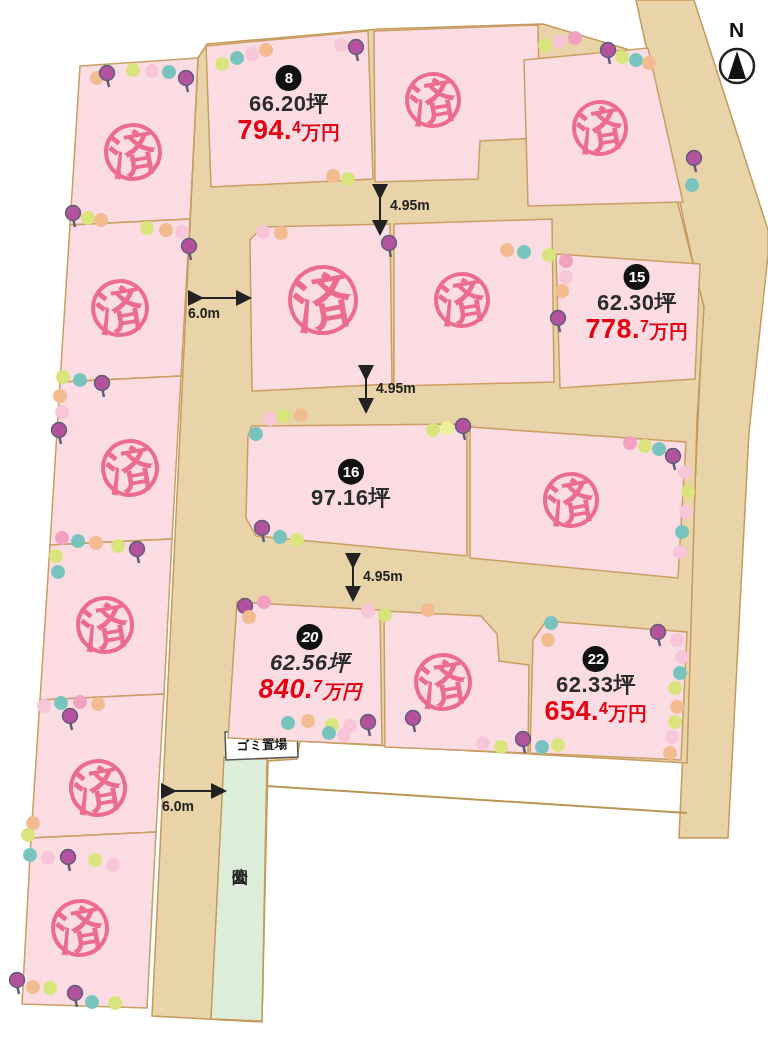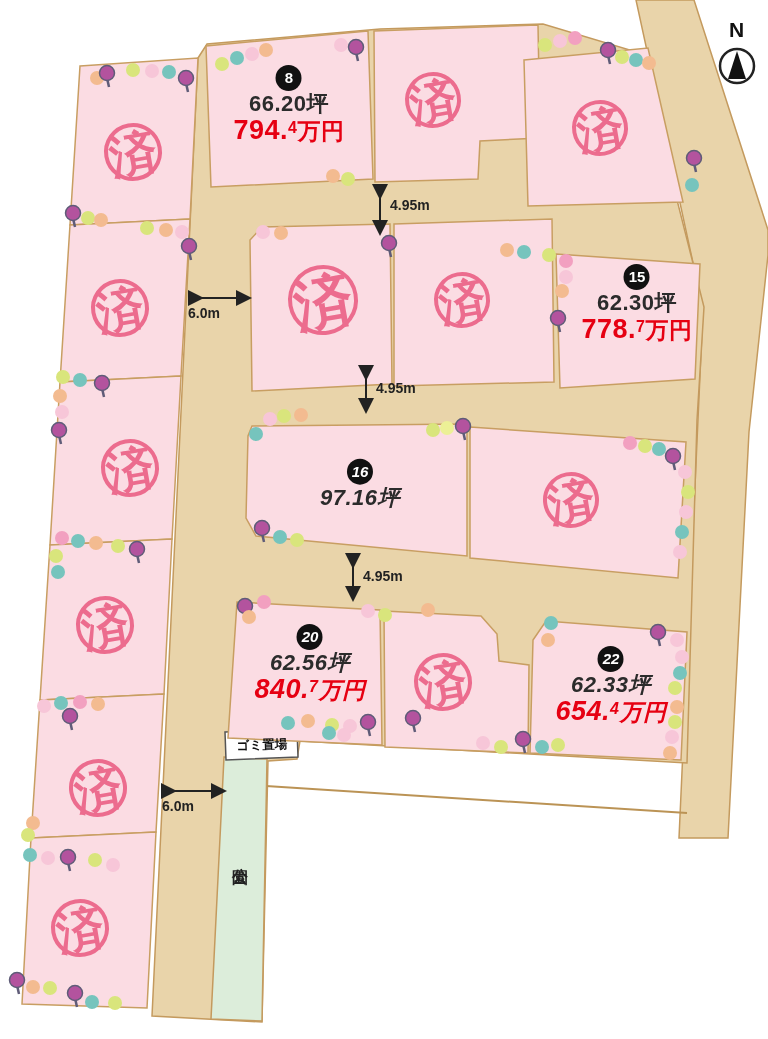--- a/index.html
+++ b/index.html
@@ -6,21 +6,21 @@
   #stage{position:relative;width:768px;height:1039px;background:#ffffff;overflow:hidden;
          font-family:"Liberation Sans","DejaVu Sans",sans-serif;}
   #map-svg{position:absolute;left:0;top:0;}
   .plot-label{position:absolute;transform:translate(-50%,-50%);text-align:center;line-height:1.08;white-space:nowrap;}
   .badge{display:inline-flex;align-items:center;justify-content:center;width:26px;height:26px;border-radius:50%;
          background:#111;color:#fff;font-size:15px;font-weight:bold;margin-bottom:1px;}
   .area-text{font-size:22px;font-weight:bold;color:#2b2b2b;letter-spacing:0.5px;}
   .price-text{font-weight:bold;color:#e60012;letter-spacing:0.5px;}
   .price-main{font-size:27px;}
   .price-sup{font-size:16px;vertical-align:super;}
-  .price-unit{font-size:23px;}
+  .price-unit{font-size:19px;}
   .dim{position:absolute;font-size:14px;font-weight:bold;color:#222;white-space:nowrap;}
   .dim.centered{text-align:left;}
   #north-label{position:absolute;font-size:21px;font-weight:bold;color:#111;}
   #garbage-label{position:absolute;left:226px;top:733px;width:72px;height:24px;display:flex;align-items:center;justify-content:center;
                  font-size:12.5px;font-weight:bold;color:#111;transform:rotate(-2deg);}
   #park-label{position:absolute;left:228px;top:855px;width:22px;font-size:16px;font-weight:bold;color:#222;
               writing-mode:vertical-rl;text-orientation:upright;letter-spacing:2px;}
 </style>
 </head>
 <body>
@@ -287,32 +287,32 @@
     <div class="area-text">66.20坪</div>
     <div class="price-text"><span class="price-main">794.</span><span class="price-sup">4</span><span class="price-unit">万円</span></div>
   </div>
 
   <div class="plot-label" style="left:637px;top:304px;">
     <div><span class="badge">15</span></div>
     <div class="area-text">62.30坪</div>
     <div class="price-text"><span class="price-main">778.</span><span class="price-sup">7</span><span class="price-unit">万円</span></div>
   </div>
 
-  <div class="plot-label" style="left:360px;top:484px;font-style:italic;">
+  <div class="plot-label" style="left:351px;top:484px;">
     <div><span class="badge">16</span></div>
     <div class="area-text">97.16坪</div>
   </div>
 
   <div class="plot-label" style="left:310px;top:664px;font-style:italic;">
     <div><span class="badge">20</span></div>
     <div class="area-text">62.56坪</div>
     <div class="price-text"><span class="price-main">840.</span><span class="price-sup">7</span><span class="price-unit">万円</span></div>
   </div>
 
-  <div class="plot-label" style="left:611px;top:686px;font-style:italic;">
+  <div class="plot-label" style="left:596px;top:686px;">
     <div><span class="badge">22</span></div>
     <div class="area-text">62.33坪</div>
     <div class="price-text"><span class="price-main">654.</span><span class="price-sup">4</span><span class="price-unit">万円</span></div>
   </div>
 
   <div class="dim" style="left:390px;top:197px;">4.95m</div>
   <div class="dim" style="left:376px;top:380px;">4.95m</div>
   <div class="dim" style="left:363px;top:568px;">4.95m</div>
   <div class="dim centered" style="left:188px;top:305px;width:60px;">6.0m</div>
   <div class="dim centered" style="left:162px;top:798px;width:60px;">6.0m</div>

